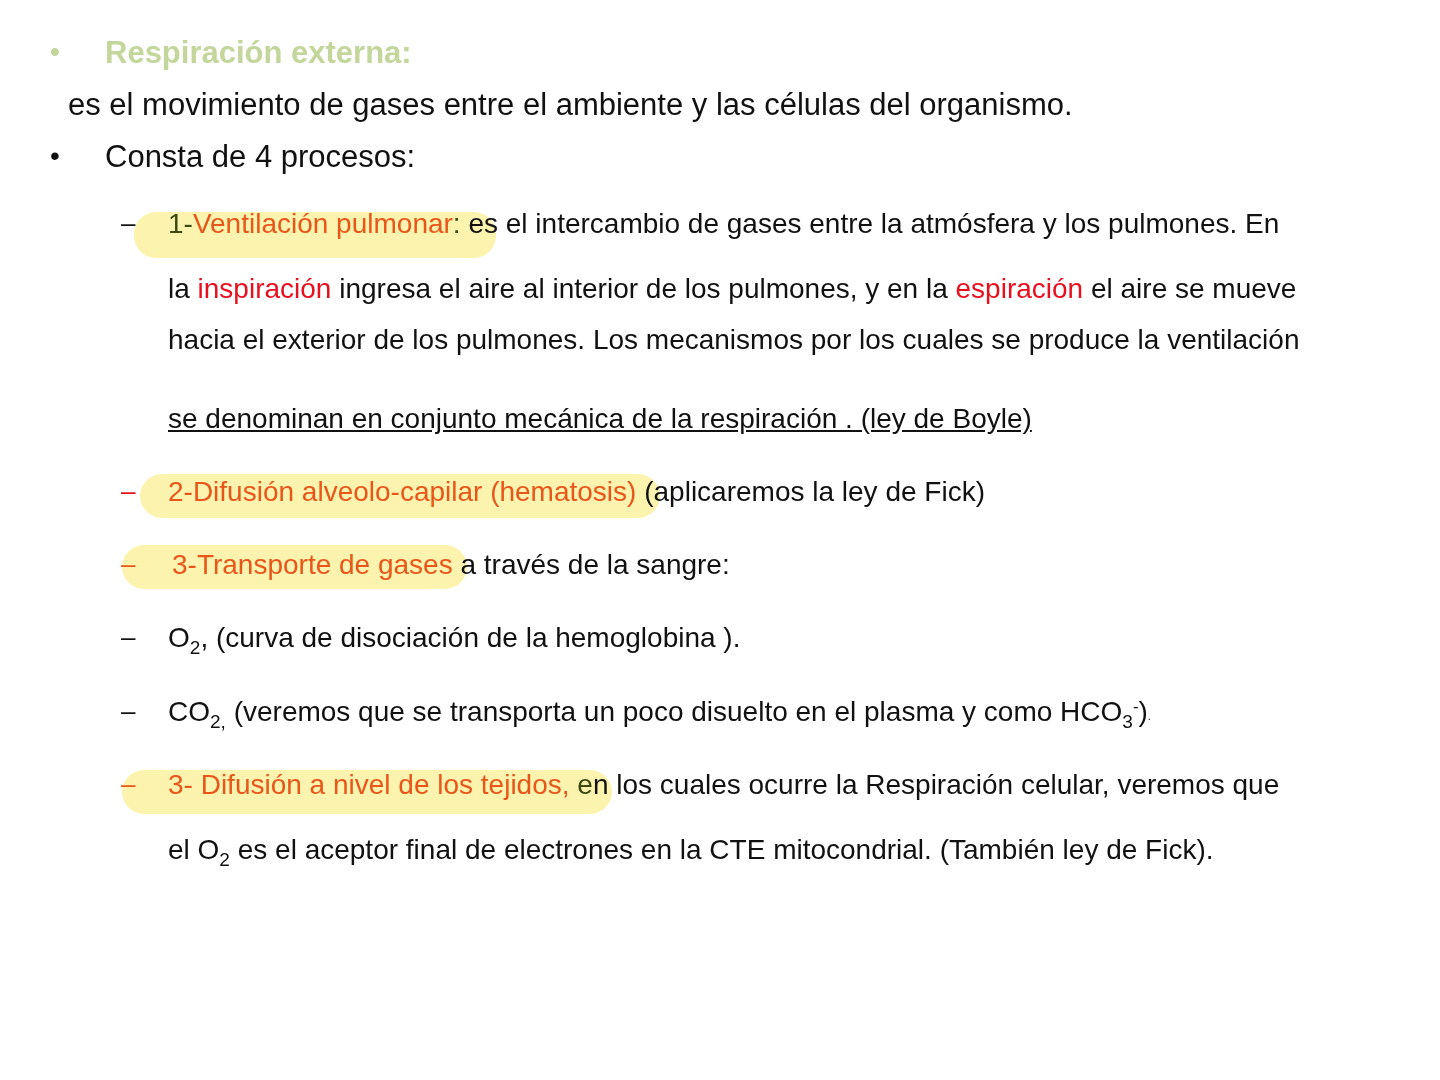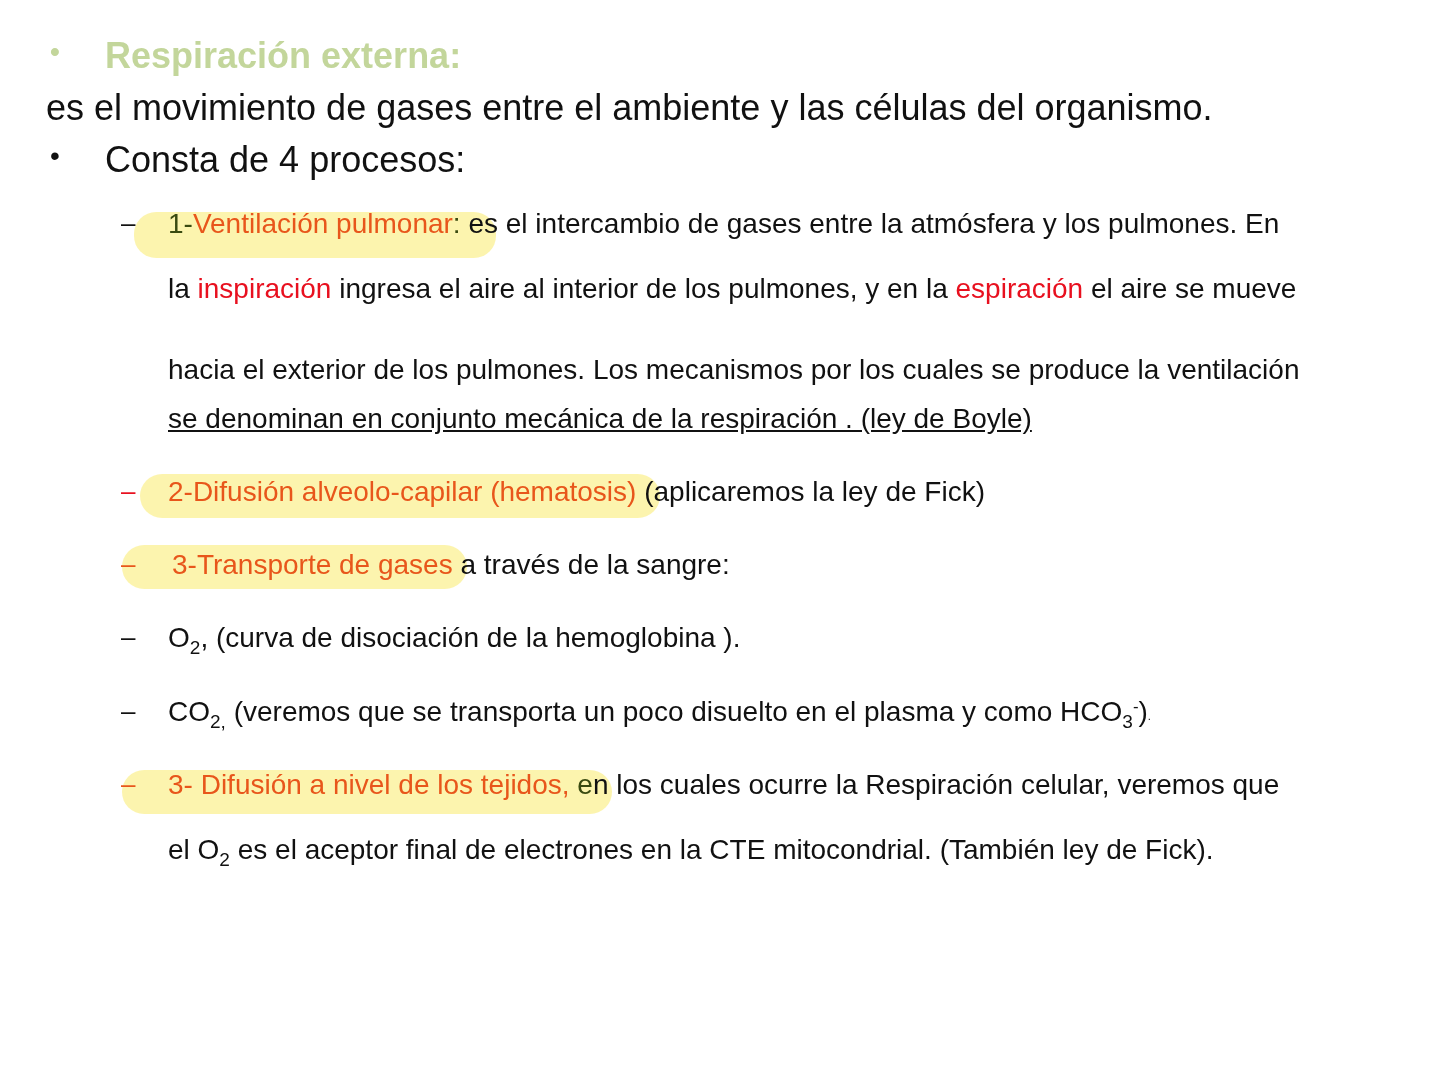--- a/index.html
+++ b/index.html
@@ -3,21 +3,21 @@
 <meta charset="utf-8">
 <style>
   html, body { margin: 0; padding: 0; }
   body {
     width: 1440px; height: 1080px; background: #ffffff; overflow: hidden;
     font-family: "Liberation Sans", "DejaVu Sans", sans-serif;
     color: #111111; position: relative;
   }
   .slide { position: absolute; left: 0; top: 0; width: 1440px; height: 1080px; }
   .line { position: absolute; white-space: nowrap; }
-  .l1 { font-size: 36px; }
+  .l1 { font-size: 31px; }
   .l2 { font-size: 28px; }
   .bullet { position: absolute; font-size: 28px; }
   .dash { position: absolute; font-size: 26px; }
   .title { color: #c3d69b; font-weight: bold; }
   .orange { color: #e8561b; }
   .red { color: #e8101f; text-align: right; }
   .olive { color: #3a4a10; }
   .hl {
     position: absolute; background: #fbf2a0; border-radius: 22px; opacity: 0.85;
   }
@@ -31,33 +31,33 @@
 <div class="slide">
 
   <div class="hl" style="left:134px;top:212px;width:362px;height:46px;"></div>
   <div class="hl" style="left:140px;top:474px;width:520px;height:44px;"></div>
   <div class="hl" style="left:122px;top:545px;width:345px;height:44px;"></div>
   <div class="hl" style="left:122px;top:770px;width:490px;height:44px;"></div>
 
   <span class="bullet title" style="left:50px;top:36px;">•</span>
   <span class="line l1 title" style="left:105px;top:35px;">Respiración externa:</span>
 
-  <span class="line l1" style="left:46px;top:87px;text-align:right;">es el movimiento de gases entre el ambiente y las células del organismo.</span>
+  <span class="line l1" style="left:68px;top:87px;text-align:right;">es el movimiento de gases entre el ambiente y las células del organismo.</span>
 
   <span class="bullet" style="left:50px;top:140px;">•</span>
   <span class="line l1" style="left:105px;top:139px;">Consta de 4 procesos:</span>
 
   <span class="dash" style="left:121px;top:208px;">–</span>
   <div class="line l2" style="left:168px;top:208px;">
     <span class="olive">1-</span><span class="orange">Ventilación pulmonar</span><span class="olive">:</span><span> es el intercambio de gases entre la atmósfera y los pulmones. En</span>
   </div>
   <div class="line l2" style="left:168px;top:273px;">
     <span>la </span><span class="red">inspiración</span><span> ingresa el aire al interior de los pulmones, y en la </span><span class="red">espiración</span><span> el aire se mueve</span>
   </div>
-  <div class="line l2" style="left:168px;top:354px;text-align:center;">hacia el exterior de los pulmones. Los mecanismos por los cuales se produce la ventilación</div>
+  <div class="line l2" style="left:168px;top:324px;text-align:center;">hacia el exterior de los pulmones. Los mecanismos por los cuales se produce la ventilación</div>
   <div class="line l2" style="left:168px;top:403px;text-decoration:underline;">se denominan en conjunto mecánica de la respiración . (ley de Boyle)</div>
 
   <span class="dash red" style="left:121px;top:476px;">–</span>
   <div class="line l2" style="left:168px;top:476px;">
     <span class="orange">2-Difusión alveolo-capilar (hematosis)</span><span> (aplicaremos la ley de Fick)</span>
   </div>
 
   <span class="dash orange" style="left:121px;top:549px;">–</span>
   <div class="line l2" style="left:172px;top:549px;">
     <span class="orange">3-Transporte de gases</span><span> a través de la sangre:</span>

